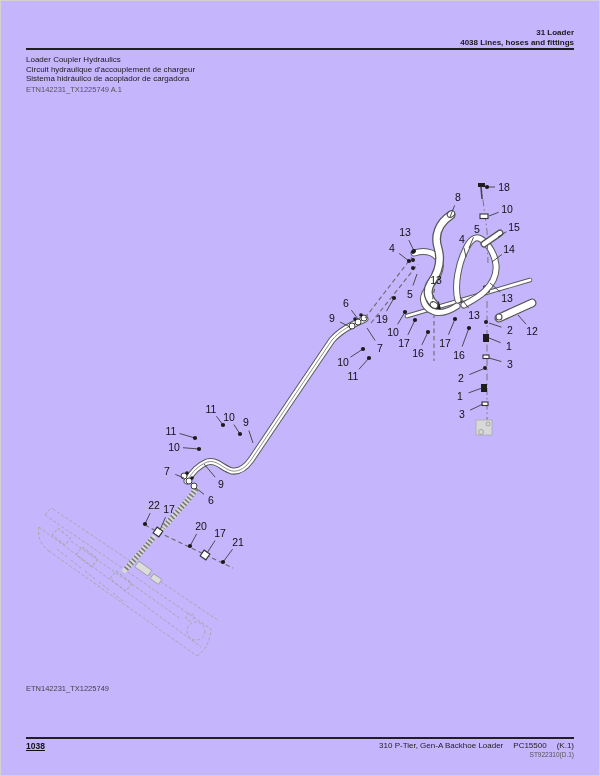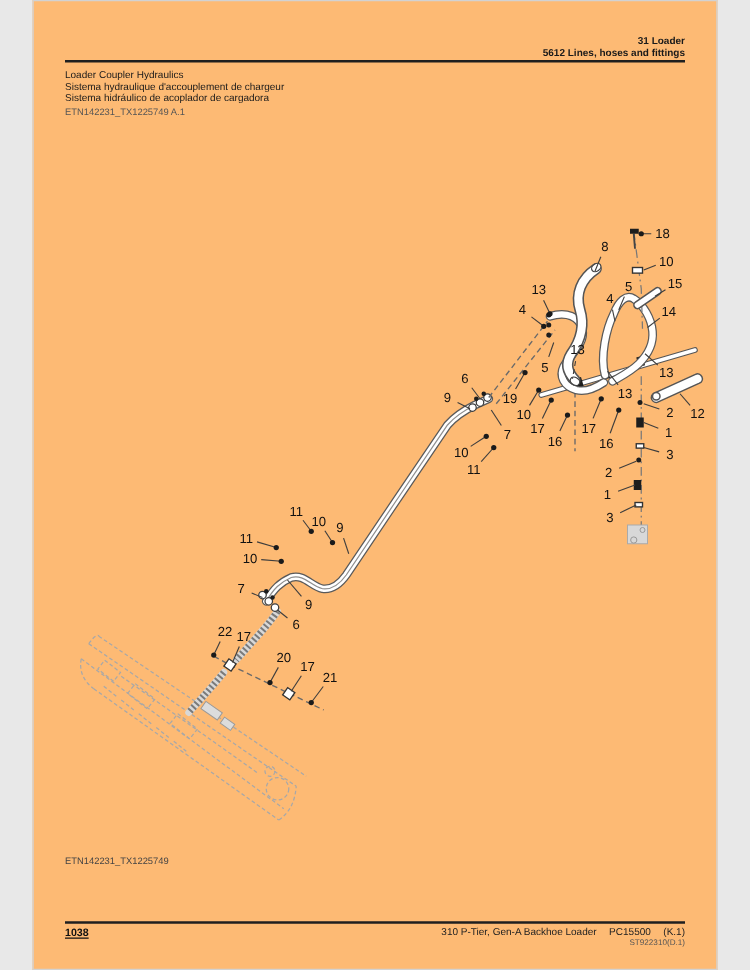--- a/index.html
+++ b/index.html
@@ -1,17 +1,17 @@
 <!DOCTYPE html>
 <html><head>
 <meta charset="utf-8">
 <style>
   html,body{margin:0;padding:0;background:#e8e8e8;}
   .page{
-    position:relative;width:548px;height:776px;background:#fdba74;
+    position:relative;width:600px;height:776px;background:#c4b5fd;
     margin:0 auto;border:1px solid #d2d2d2;box-sizing:border-box;
     font-family:"Liberation Sans",sans-serif;color:#111;overflow:hidden;
   }
   .hdr{position:absolute;top:27px;right:25px;text-align:right;font-size:8px;font-weight:bold;line-height:10px;color:#1a1a1a;}
   .rule{position:absolute;left:25px;right:25px;height:2px;background:#1f1f1f;}
   .rule-top{top:47px;}
   .rule-bot{top:736px;}
   .titleblock{position:absolute;top:54px;left:25px;font-size:8px;font-weight:normal;line-height:9.5px;color:#1a1a1a;}
   .figref{position:absolute;top:84px;left:25px;font-size:7.5px;color:#555;}
   .figcaption{position:absolute;top:683px;left:25px;font-size:7.5px;color:#444;text-align:right;}
@@ -40,27 +40,27 @@
   .fit-black{fill:#1d1d1d;stroke:none;}
   .fit-sq{fill:#fff;stroke:#333;stroke-width:1.1;}
 </style>
 </head>
 <body>
 
 <div class="page">
 
   <div class="hdr">
     <div>31 Loader</div>
-    <div>5612 Lines, hoses and fittings</div>
+    <div>4038 Lines, hoses and fittings</div>
   </div>
   <div class="rule rule-top"></div>
 
   <div class="titleblock">
     <div>Loader Coupler Hydraulics</div>
-    <div>Sistema hydraulique d'accouplement de chargeur</div>
+    <div>Circuit hydraulique d'accouplement de chargeur</div>
     <div>Sistema hidráulico de acoplador de cargadora</div>
   </div>
   <div class="figref">ETN142231_TX1225749 A.1</div>
 
   <svg class="fig" width="600" height="776" viewBox="0 0 600 776">
 
     <g>
       <path class="ghost" d="M44,514 L210,628"></path>
       <path class="ghost" d="M38,526 L200,646"></path>
       <path class="ghost" d="M52,508 L218,620"></path>

